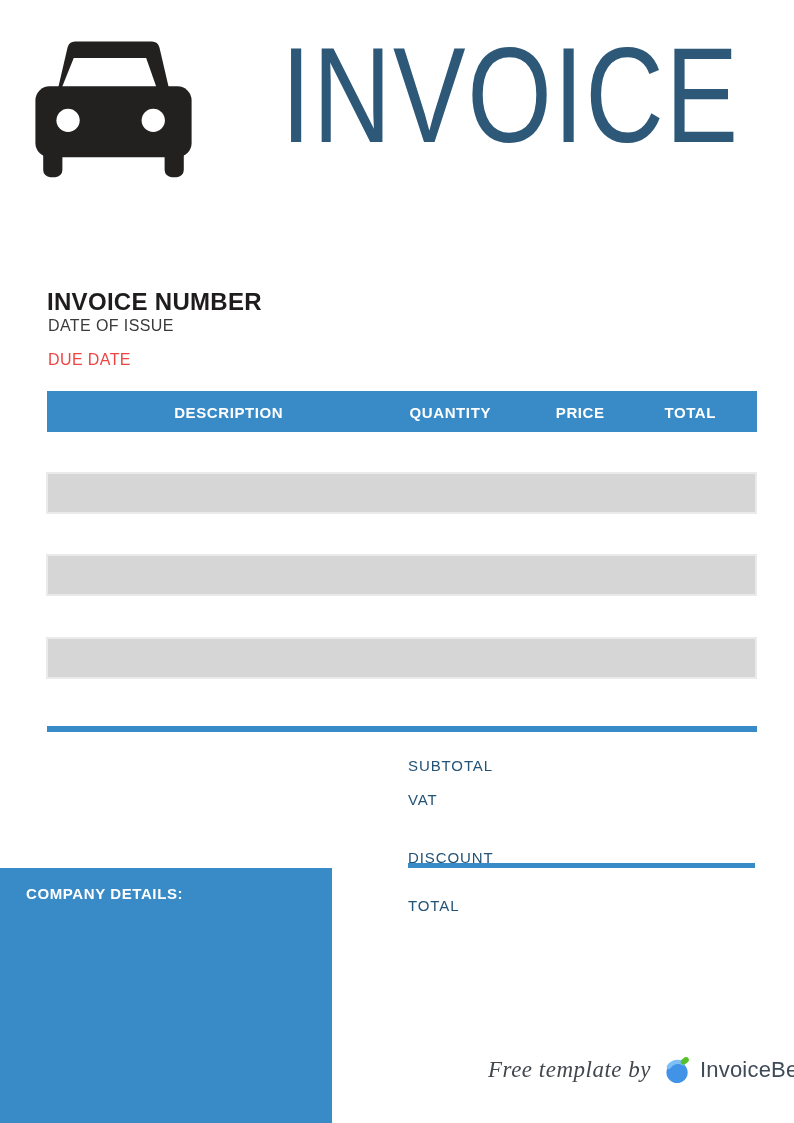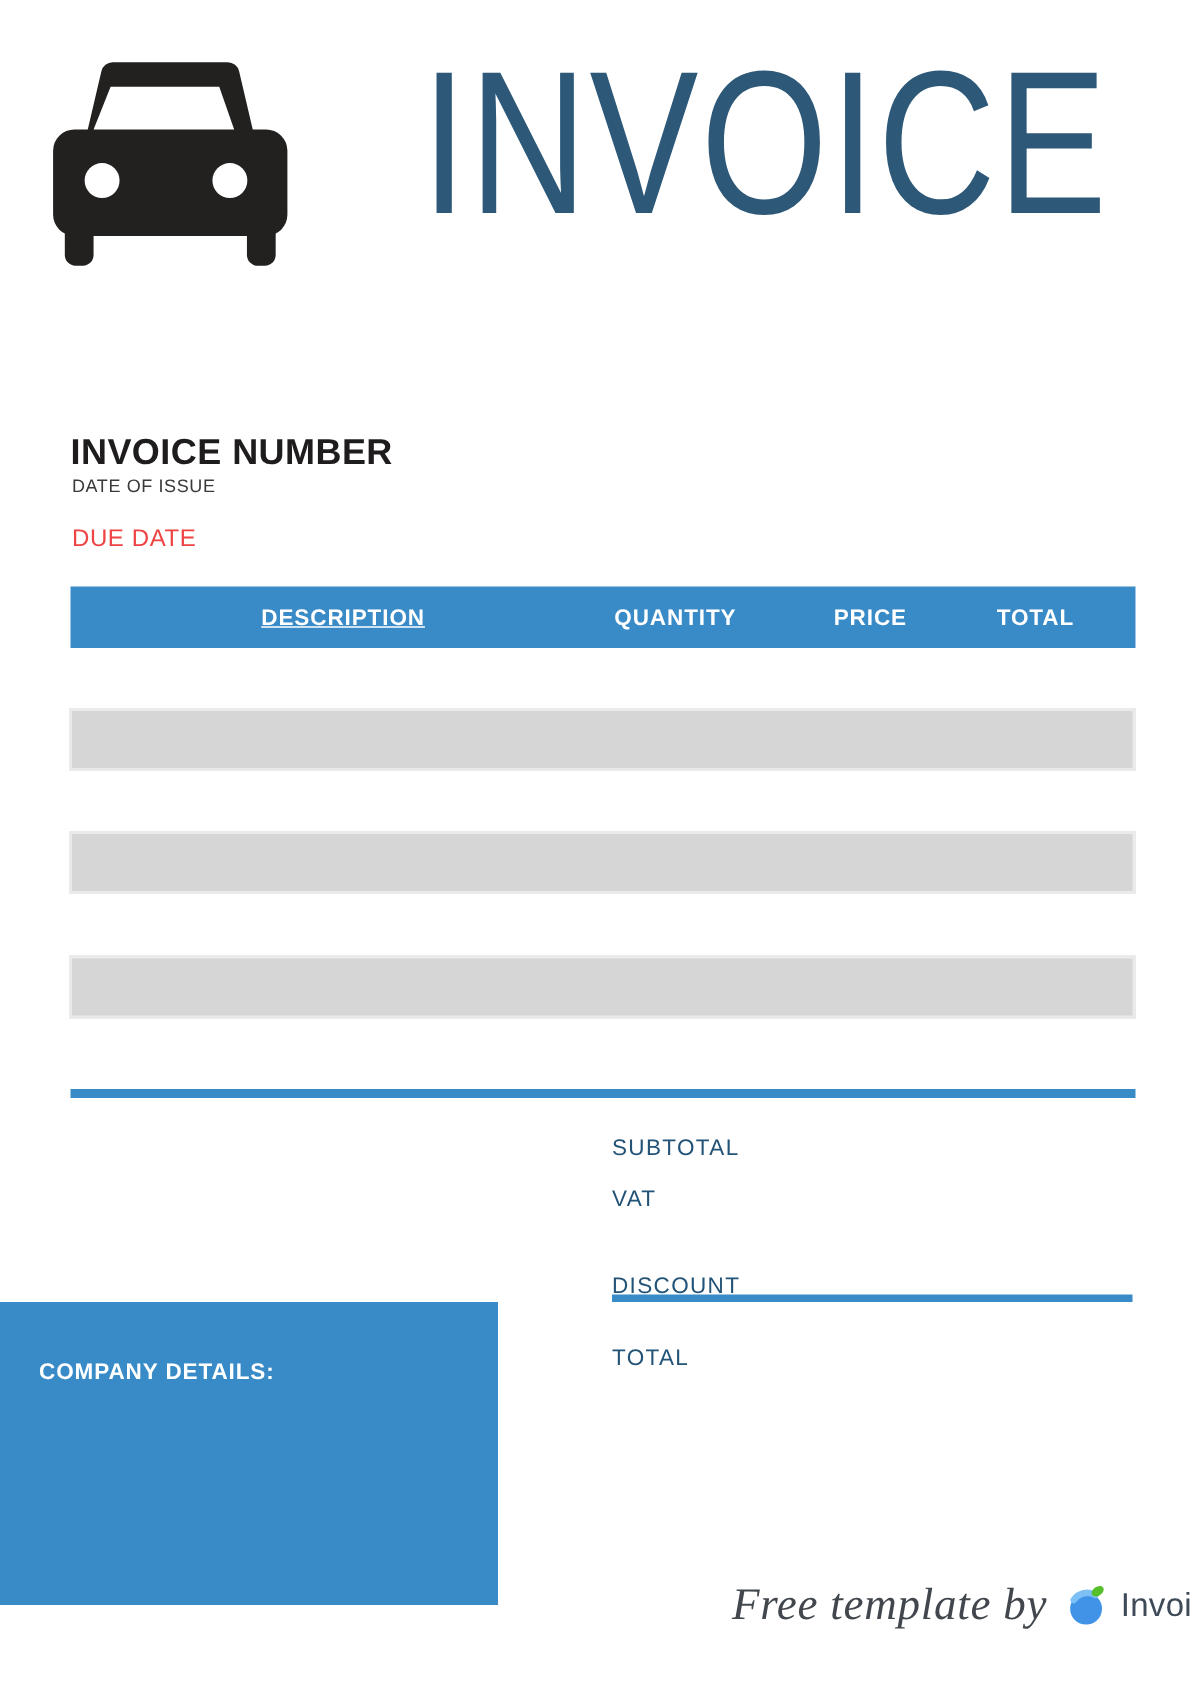--- a/index.html
+++ b/index.html
@@ -22,38 +22,38 @@
   .shop-name{
     position:absolute;left:40px;top:200px;width:145px;
     text-align:center;font-weight:bold;font-size:19px;line-height:27px;
     letter-spacing:3px;color:#232020;
   }
   
   .invoice-number{
     position:absolute;left:47px;top:272px;
     font-size:24px;font-weight:bold;color:#1f1c1d;letter-spacing:0.3px;margin-top:16px;
   }
-  .date-issue{position:absolute;left:48px;top:317px;font-size:12px;color:#3a3a3a;letter-spacing:0.4px;}
+  .date-issue{position:absolute;left:48px;top:317px;font-size:16px;color:#3a3a3a;letter-spacing:0.4px;}
   .due-date{position:absolute;left:48px;top:351px;font-size:16px;color:#ef4444;letter-spacing:0.4px;}
   
   .invoice-to-box{
     position:absolute;left:473px;top:196px;width:283px;height:133px;
     background:#398bc8;box-sizing:border-box;padding:13px 0 0 27px;
   }
   .box-label{color:#ffffff;font-weight:bold;font-size:15px;letter-spacing:0.6px;}
   
   .table-header{
     position:absolute;left:47px;top:391px;width:710px;height:41px;
     background:#398bc8;
   }
   .table-header .col{
     position:absolute;top:50%;transform:translate(-50%,-50%);
     color:#ffffff;font-weight:bold;font-size:15px;letter-spacing:0.6px;white-space:nowrap;
   }
-  .col-description{left:25.6%;text-decoration:underline;}
+  .col-description{left:25.6%;}
   .col-quantity{left:56.8%;}
   .col-price{left:75.1%;}
   .col-total{left:90.6%;}
   .item-row{
     position:absolute;left:46px;width:711px;height:42px;
     background:#d6d6d6;border:2px solid #eaeaea;box-sizing:border-box;
   }
   .row-1{top:472px;}
   .row-2{top:554px;}
   .row-3{top:637px;}
@@ -63,31 +63,31 @@
     position:absolute;left:408px;
     font-size:15px;font-weight:normal;color:#235377;letter-spacing:0.9px;
   }
   .subtotal{top:757px;}
   .vat{top:791px;}
   .discount{top:827px;margin-top:22px;}
   .divider-total{position:absolute;left:408px;top:863px;width:347px;height:5px;background:#398bc8;}
   .total{top:897px;}
   
   .company-box{
-    position:absolute;left:0;top:868px;width:332px;height:202px;
-    background:#398bc8;box-sizing:border-box;padding:38px 0 0 26px;
+    position:absolute;left:0;top:868px;width:332px;height:255px;
+    background:#398bc8;box-sizing:border-box;padding:17px 0 0 26px;
   }
   
   .footer{
     position:absolute;left:488px;top:1053px;height:34px;
     display:flex;align-items:center;
   }
   .footer-credit{
     font-family:"Liberation Serif", serif;font-style:italic;
-    font-size:30px;color:#42474e;letter-spacing:0.5px;white-space:nowrap;text-align:right;
+    font-size:23px;color:#42474e;letter-spacing:0.5px;white-space:nowrap;text-align:right;
   }
   .berry-icon{margin-left:14px;margin-right:8px;width:27px;height:29px;display:block;}
   .brand-name{font-size:22px;color:#3e4a57;letter-spacing:0.2px;white-space:nowrap;}
 </style>
 </head>
 <body>
 
 <div class="page">
 
   <svg class="car-icon" viewBox="0 0 110 100" xmlns="http://www.w3.org/2000/svg" aria-hidden="true">

